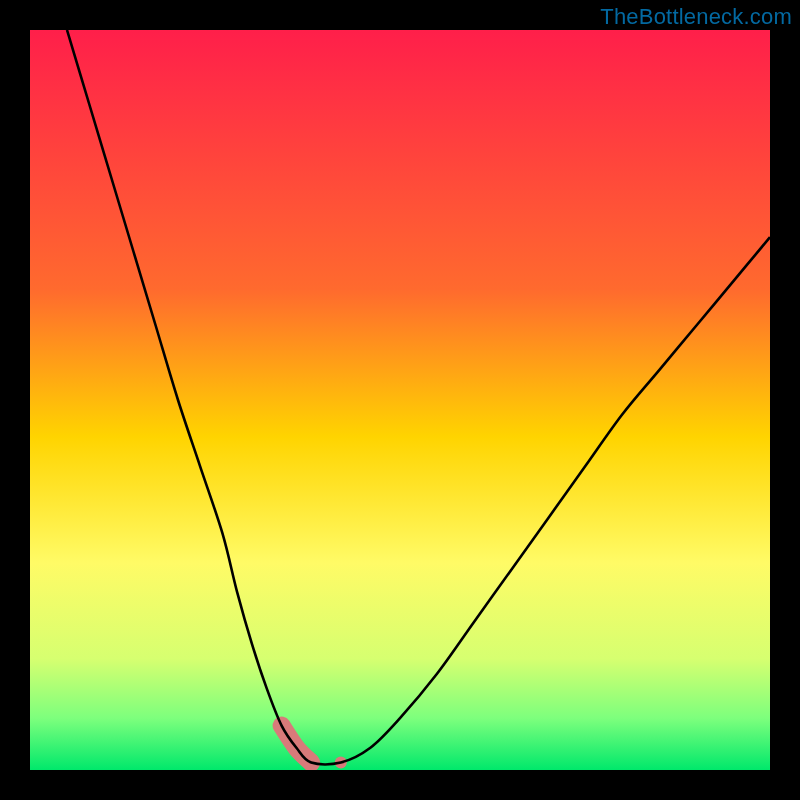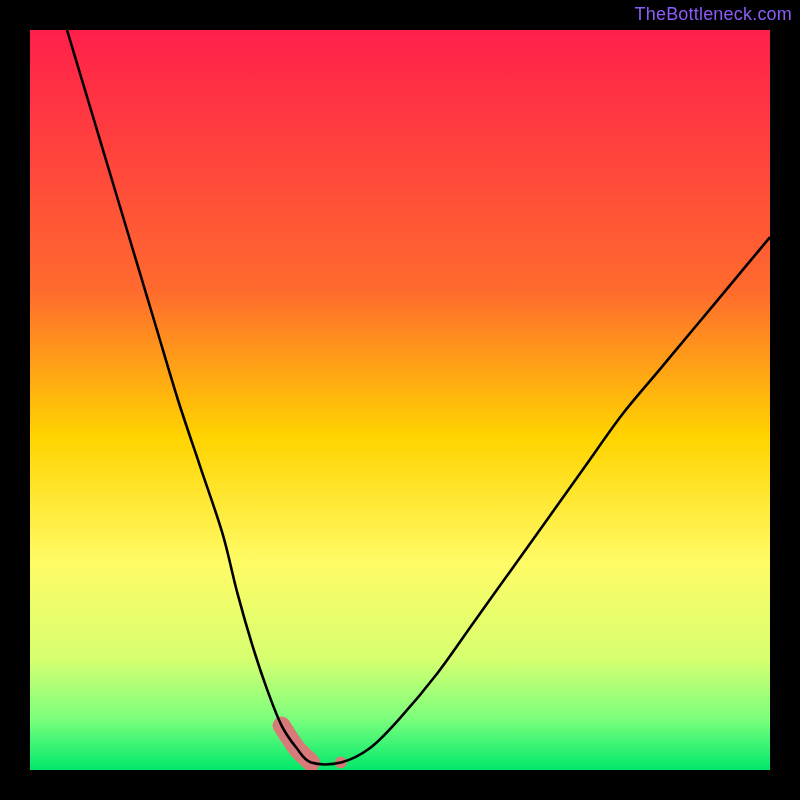--- a/index.html
+++ b/index.html
@@ -24,22 +24,22 @@
     left: 30px;
     top: 30px;
     width: 740px;
     height: 740px;
     overflow: hidden;
   }
   .attribution {
     position: absolute;
     top: 4px;
     right: 8px;
-    color: #8b5cf6;
-    font-size: 18px;
+    color: #0369a1;
+    font-size: 22px;
     font-weight: 500;
     letter-spacing: 0.2px;
     font-family: Arial, Helvetica, sans-serif;
   }
   svg { display: block; }
 </style>
 </head>
 <body>
 
 <div class="frame">

